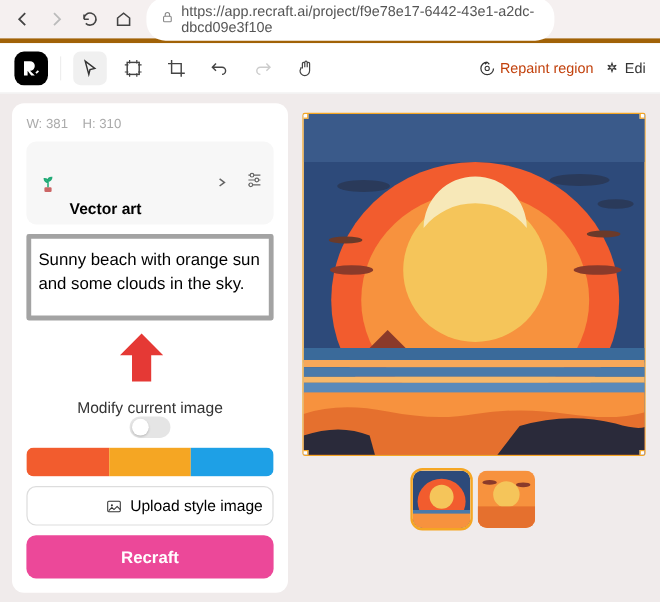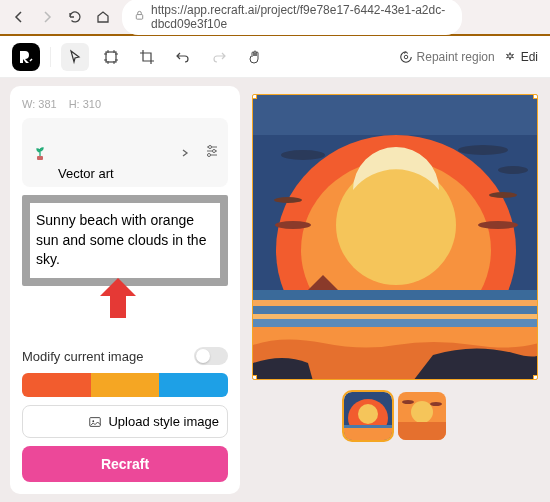--- a/index.html
+++ b/index.html
@@ -1,38 +1,38 @@
 <!DOCTYPE html>
 <html><head>
 <meta charset="utf-8">
 <style>
 * { margin: 0; padding: 0; box-sizing: border-box; font-family: -apple-system, BlinkMacSystemFont, 'Segoe UI', sans-serif; }
 body { width: 550px; height: 502px; background: #f0ebeb; overflow: hidden; }
-.browser-bar { display: flex; align-items: center; gap: 10px; padding: 6px 10px; background: #f5f0f0; border-bottom: 2px solid #a16207; height: 36px; }
+.browser-bar { display: flex; align-items: center; gap: 10px; padding: 6px 10px; background: #f5f0f0; border-bottom: 4px solid #a16207; height: 36px; }
 .nav-icon { width: 18px; height: 18px; display: flex; align-items: center; justify-content: center; color: #444; cursor: pointer; }
 .url-bar { flex: 1; display: flex; align-items: center; gap: 6px; background: #fff; border-radius: 16px; padding: 4px 12px; font-size: 12px; color: #555; max-width: 340px; }
 .url-bar .lock { color: #888; }
 .toolbar { display: flex; align-items: center; gap: 8px; padding: 8px 12px; background: #fff; border-bottom: 1px solid #eee; height: 42px; }
 .logo { width: 28px; height: 28px; background: #000; border-radius: 8px; display: flex; align-items: center; justify-content: center; color: #fff; font-weight: bold; font-size: 14px; }
 .tool-btn { width: 28px; height: 28px; border-radius: 6px; display: flex; align-items: center; justify-content: center; color: #444; cursor: pointer; }
 .tool-btn.active { background: #f0f0f0; }
 .spacer { flex: 1; }
-.repaint { display: flex; align-items: center; gap: 4px; font-size: 12px; color: #737373; cursor: pointer; }
+.repaint { display: flex; align-items: center; gap: 4px; font-size: 12px; color: #c2410c; cursor: pointer; }
 .edit-btn { display: flex; align-items: center; gap: 4px; font-size: 12px; color: #333; cursor: pointer; }
 .main { display: flex; height: calc(100% - 78px); }
 .sidebar { width: 246px; background: #fff; border-radius: 10px; margin: 8px 0 8px 10px; padding: 12px; display: flex; flex-direction: column; gap: 8px; position: relative; }
 .dims { font-size: 11px; color: #aaa; display: flex; gap: 12px; }
 .style-row { display: flex; align-items: center; gap: 8px; background: #f7f7f7; border-radius: 8px; padding: 6px 8px; }
 .plant { width: 20px; height: 20px; display: flex; align-items: center; justify-content: center; }
-.style-label { font-size: 13px; font-weight: 400; flex: 1; margin-top: 42px; }
+.style-label { font-size: 13px; font-weight: 700; flex: 1; margin-top: 42px; }
 .chevron { color: #666; }
 .sliders { color: #666; }
-.prompt-box { border: 8px solid #a3a3a3; border-radius: 2px; padding: 8px 6px; font-size: 14px; line-height: 1.4; min-height: 72px; }
+.prompt-box { border: 4px solid #a3a3a3; border-radius: 2px; padding: 8px 6px; font-size: 14px; line-height: 1.4; min-height: 72px; }
 .arrow-annotation { position: absolute; left: 88px; top: 190px; }
-.modify-row { display: flex; align-items: center; justify-content: space-between; font-size: 13px; color: #333; margin-top: auto; padding-top: 30px; }
+.modify-row { display: flex; align-items: center; justify-content: space-between; font-size: 13px; color: #333; margin-top: auto; padding-top: 30px; flex-direction: column; }
 .toggle { width: 34px; height: 18px; background: #e5e5e5; border-radius: 10px; position: relative; }
 .toggle::after { content: ''; position: absolute; width: 14px; height: 14px; background: #fff; border-radius: 50%; top: 2px; left: 2px; box-shadow: 0 1px 2px rgba(0,0,0,0.2); }
 .palette { display: flex; border-radius: 6px; overflow: hidden; height: 24px; }
 .palette div { flex: 1; }
 .upload-btn { display: flex; align-items: center; justify-content: flex-end; gap: 6px; border: 1px solid #ddd; border-radius: 8px; padding: 8px; font-size: 13px; font-weight: 500; cursor: pointer; }
 .recraft-btn { background: #ec4899; color: #fff; border-radius: 8px; padding: 10px; font-size: 14px; font-weight: 600; text-align: center; cursor: pointer; }
 .canvas-area { flex: 1; position: relative; padding: 12px; }
 .canvas-img { width: 286px; height: 286px; border: 1px solid #f5a623; position: relative; margin: 4px auto 0; border-radius: 2px; overflow: hidden; }
 .handle { width: 8px; height: 8px; background: #fff; border: 1px solid #f5a623; position: absolute; }
 .handle.tl { top: -4px; left: -4px; }

